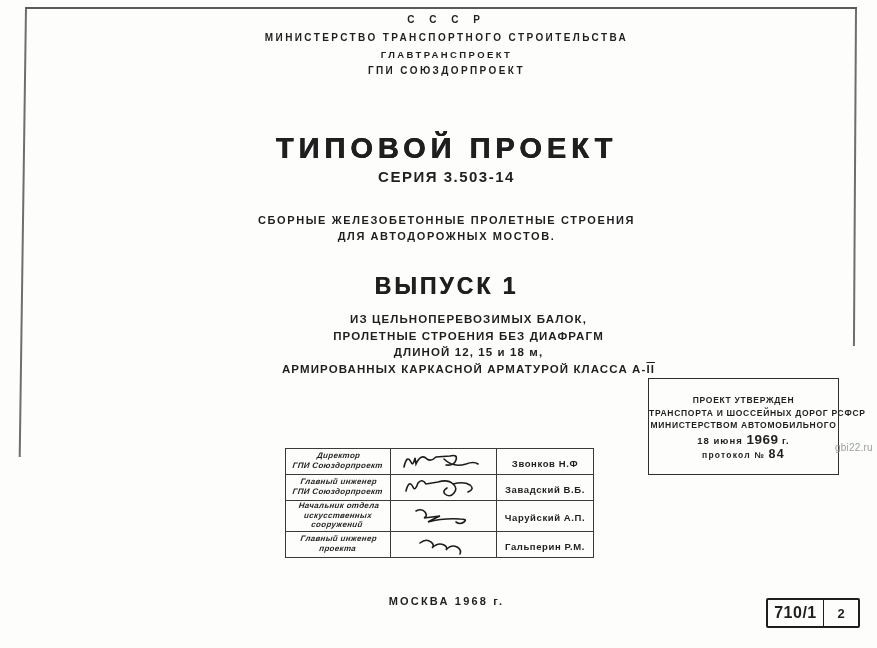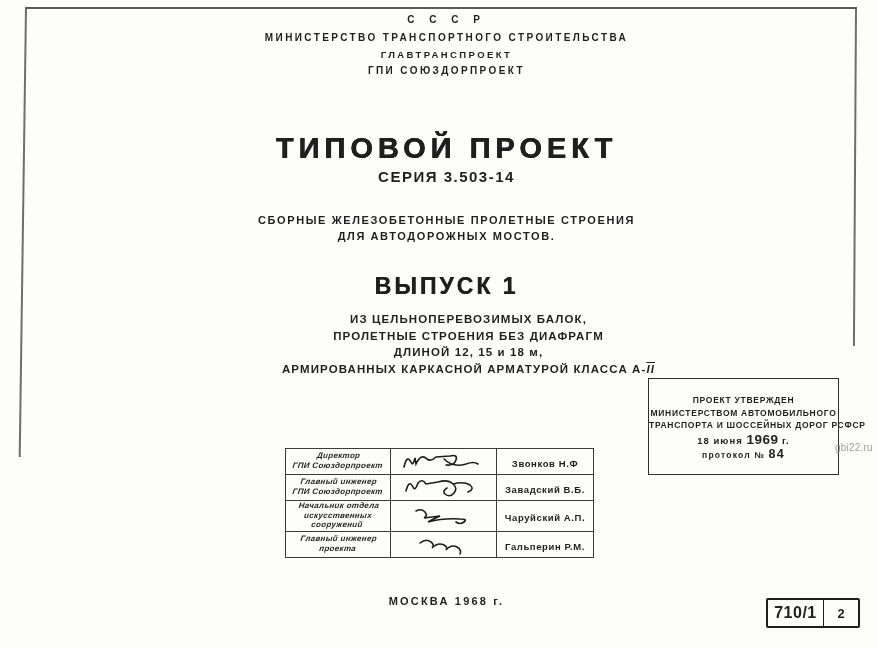--- a/index.html
+++ b/index.html
@@ -33,21 +33,21 @@
   
   .s-line1 { top:214px; font-size:11px; font-weight:bold; letter-spacing:1.6px; }
   .s-line2 { top:230px; font-size:11px; font-weight:bold; letter-spacing:1.6px; }
   .s-issue { top:273px; font-size:23px; font-weight:800; letter-spacing:3px;
              text-shadow:0.5px 0 currentColor; }
 
   
   .desc { top:311px; left:60px; width:817px; text-align:center; }
   .desc div { font-size:11.5px; font-weight:bold; letter-spacing:1.1px;
               line-height:16.5px; white-space:nowrap; }
-  .ovl { text-decoration:overline;font-style:italic; }
+  .ovl { text-decoration:overline; }
 
   
   .stamp { left:648px; top:378px; width:189px; height:80px;
            border:1.6px solid #2f2f2f; text-align:center; padding-top:15px; }
   .stamp .l { font-size:8.5px; font-weight:bold; letter-spacing:0.7px; line-height:12.5px; white-space:nowrap; }
   .stamp .date { font-size:9.5px; font-weight:bold; letter-spacing:1px; line-height:15px; }
   .stamp .date .yr { font-size:13.5px; font-weight:800; letter-spacing:0.5px; }
   .stamp .prot { font-size:8.5px; font-weight:bold; letter-spacing:1.2px; line-height:13px; }
   .stamp .prot .num { font-size:12.5px; font-weight:800; }
 
@@ -99,22 +99,22 @@
 
 <div class="abs desc">
   <div>ИЗ  ЦЕЛЬНОПЕРЕВОЗИМЫХ  БАЛОК,</div>
   <div>ПРОЛЕТНЫЕ  СТРОЕНИЯ  БЕЗ  ДИАФРАГМ</div>
   <div>ДЛИНОЙ  12, 15  и 18 м,</div>
   <div><span>АРМИРОВАННЫХ  КАРКАСНОЙ  АРМАТУРОЙ  КЛАССА  А-</span><span class="ovl">II</span></div>
 </div>
 
 <div class="abs stamp">
   <div class="l">ПРОЕКТ  УТВЕРЖДЕН</div>
+  <div class="l">ТРАНСПОРТА И ШОССЕЙНЫХ ДОРОГ РСФСР</div>
   <div class="l">МИНИСТЕРСТВОМ  АВТОМОБИЛЬНОГО</div>
-  <div class="l">ТРАНСПОРТА И ШОССЕЙНЫХ ДОРОГ РСФСР</div>
   <div class="date">
     <span>18 июня</span>
     <span class="yr">1969</span>
     <span>г.</span>
   </div>
   <div class="prot">
     <span>протокол №</span>
     <span class="num">84</span>
   </div>
 </div>

